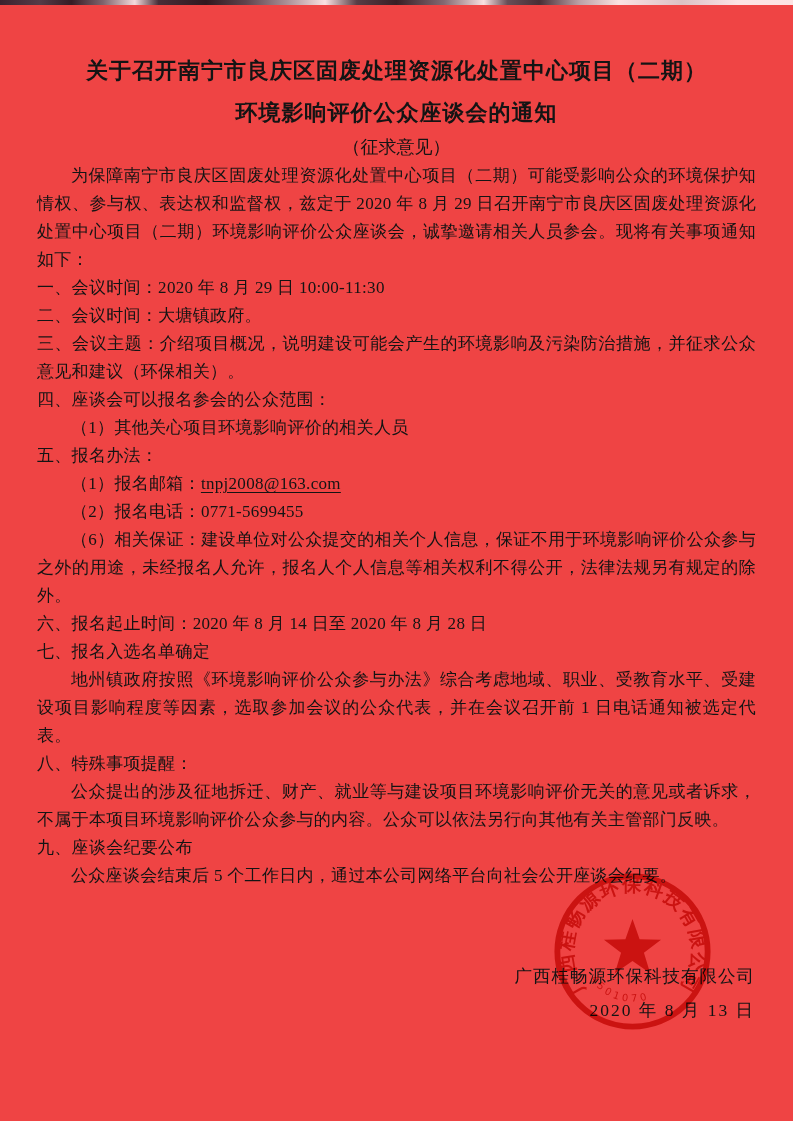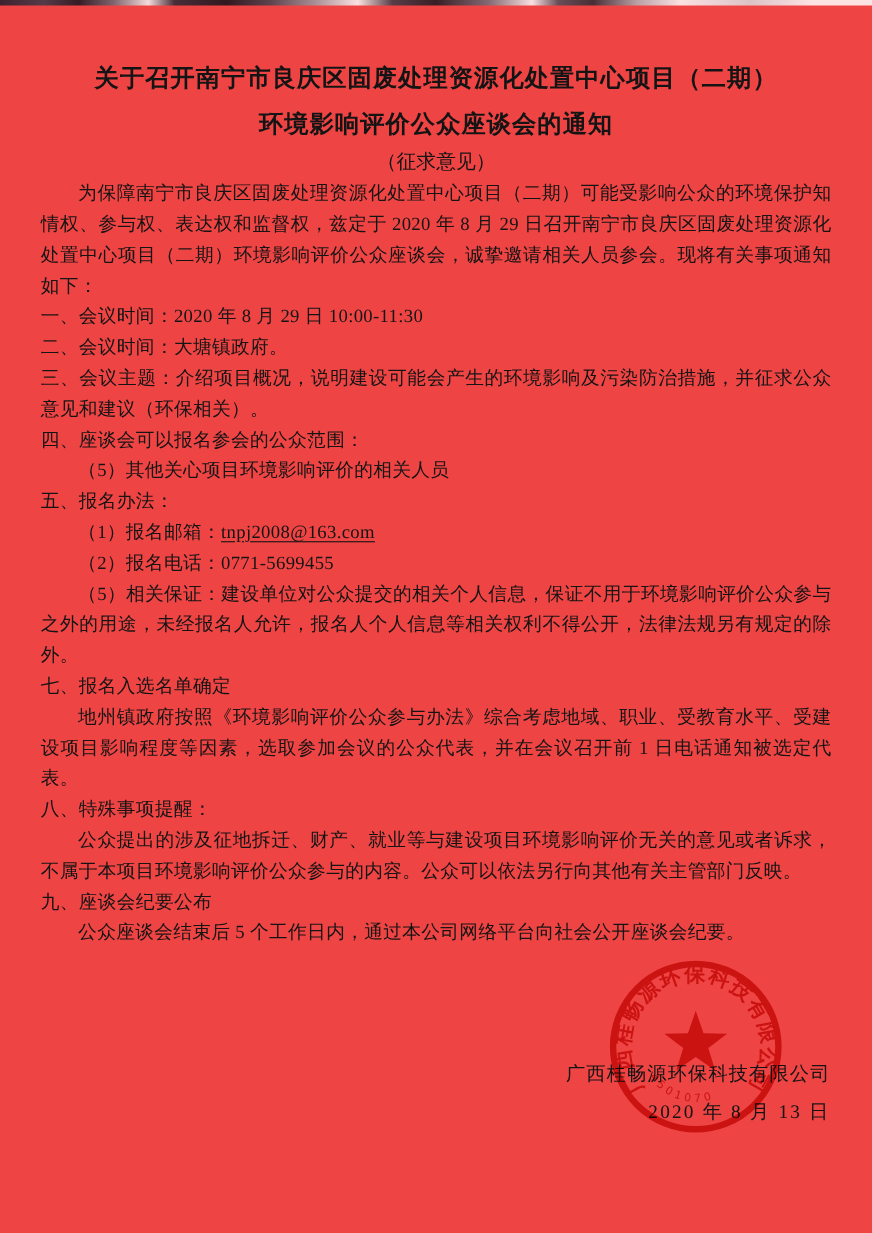--- a/index.html
+++ b/index.html
@@ -76,25 +76,26 @@
       <div>环境影响评价公众座谈会的通知</div>
     </div>
     <p class="subtitle">（征求意见）</p>
 
     <div class="body-text">
       <p class="indent">为保障南宁市良庆区固废处理资源化处置中心项目（二期）可能受影响公众的环境保护知情权、参与权、表达权和监督权，兹定于 2020 年 8 月 29 日召开南宁市良庆区固废处理资源化处置中心项目（二期）环境影响评价公众座谈会，诚挚邀请相关人员参会。现将有关事项通知如下：</p>
       <p class="flush">一、会议时间：2020 年 8 月 29 日 10:00-11:30</p>
       <p class="flush">二、会议时间：大塘镇政府。</p>
       <p class="flush">三、会议主题：介绍项目概况，说明建设可能会产生的环境影响及污染防治措施，并征求公众意见和建议（环保相关）。</p>
       <p class="flush">四、座谈会可以报名参会的公众范围：</p>
-      <p class="indent">（5）其他关心项目环境影响评价的相关人员</p>
+      <p class="indent">（1）其他关心项目环境影响评价的相关人员</p>
       <p class="flush">五、报名办法：</p>
       <p class="indent"><span>（1）报名邮箱：</span><span class="email-underline">tnpj2008@163.com</span></p>
       <p class="indent">（2）报名电话：0771-5699455</p>
-      <p class="indent">（5）相关保证：建设单位对公众提交的相关个人信息，保证不用于环境影响评价公众参与之外的用途，未经报名人允许，报名人个人信息等相关权利不得公开，法律法规另有规定的除外。</p>
+      <p class="indent">（6）相关保证：建设单位对公众提交的相关个人信息，保证不用于环境影响评价公众参与之外的用途，未经报名人允许，报名人个人信息等相关权利不得公开，法律法规另有规定的除外。</p>
+      <p class="flush">六、报名起止时间：2020 年 8 月 14 日至 2020 年 8 月 28 日</p>
       <p class="flush">七、报名入选名单确定</p>
       <p class="indent">地州镇政府按照《环境影响评价公众参与办法》综合考虑地域、职业、受教育水平、受建设项目影响程度等因素，选取参加会议的公众代表，并在会议召开前 1 日电话通知被选定代表。</p>
       <p class="flush">八、特殊事项提醒：</p>
       <p class="indent">公众提出的涉及征地拆迁、财产、就业等与建设项目环境影响评价无关的意见或者诉求，不属于本项目环境影响评价公众参与的内容。公众可以依法另行向其他有关主管部门反映。</p>
       <p class="flush">九、座谈会纪要公布</p>
       <p class="indent">公众座谈会结束后 5 个工作日内，通过本公司网络平台向社会公开座谈会纪要。</p>
     </div>
   </div>
 
   <div class="signature">

